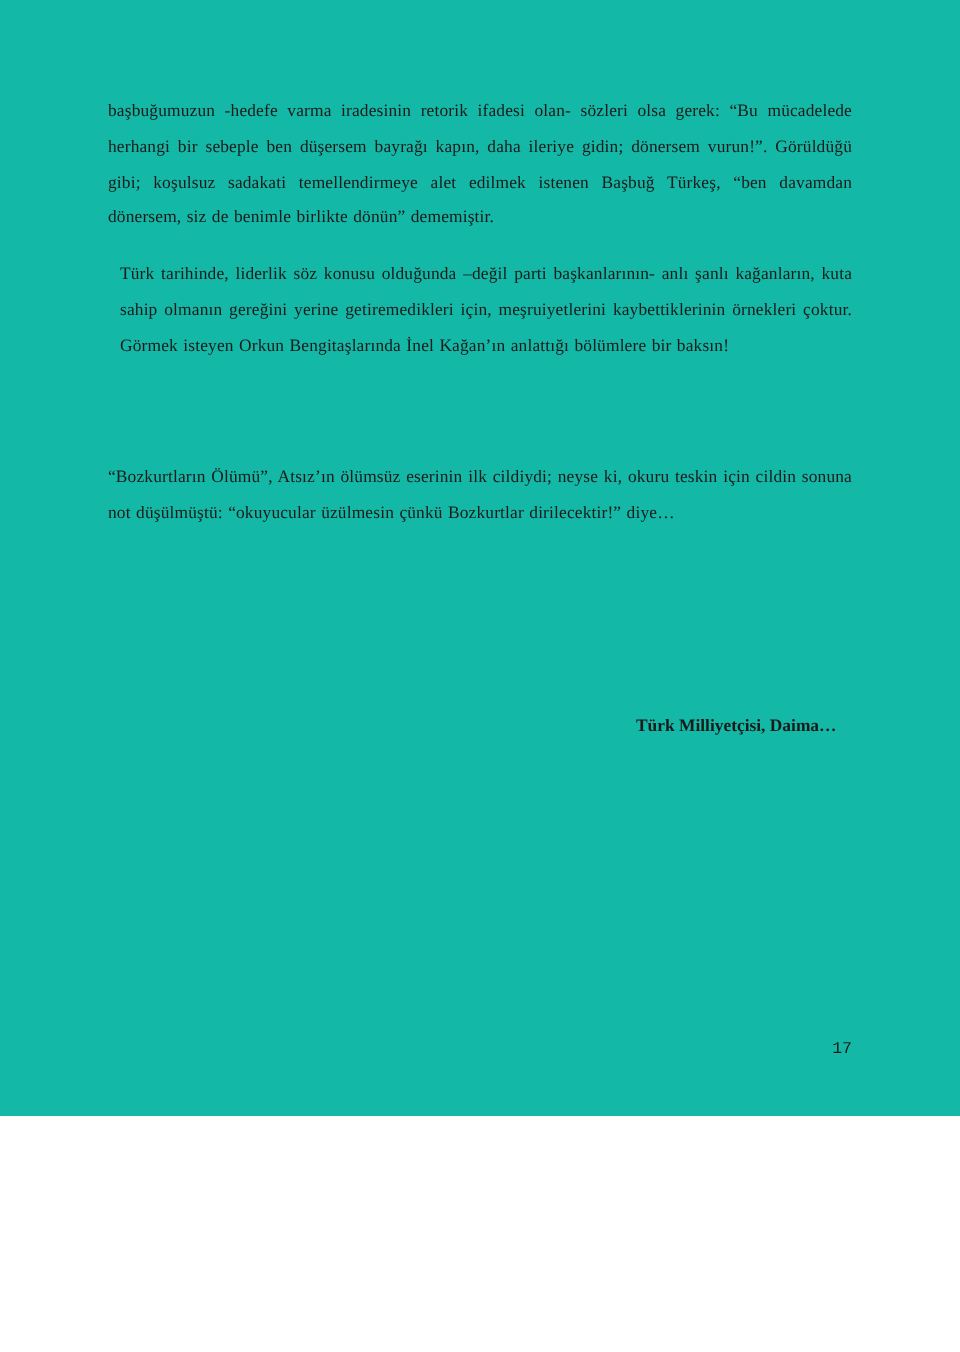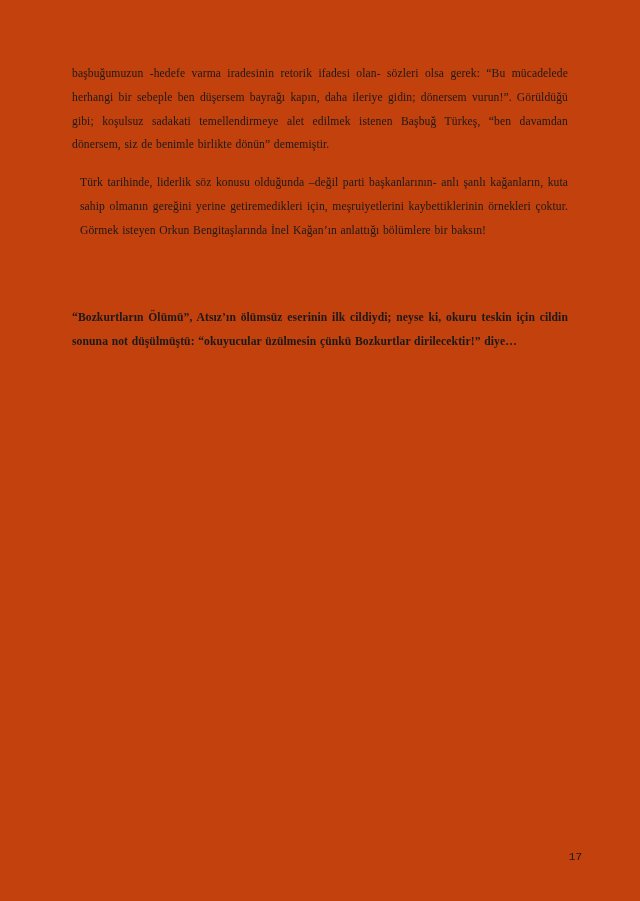--- a/index.html
+++ b/index.html
@@ -11,22 +11,22 @@
     width: 640px;
     height: 901px;
     font-family: "Liberation Serif", "DejaVu Serif", serif;
     color: #1a1a1a;
     position: relative;
     overflow: hidden;
   }
   .page {
     position: relative;
     width: 640px;
-    height: 901px;
-    background: #c2410c;
+    height: 744px;
+    background: #14b8a6;
   }
   .content {
     position: absolute;
     left: 72px;
     top: 62px;
     width: 496px;
   }
   p {
     margin: 0 0 14px 0;
     text-align: justify;
@@ -43,21 +43,21 @@
   .spacer-md { height: 26px; }
   .bold-line {
     margin: 0;
     font-weight: bold;
     font-size: 11.6px;
     line-height: 2.05;
     text-align: left;
   }
   .bold-block {
     margin: 0;
-    font-weight: bold;
+    font-weight: normal;
     font-size: 11.6px;
     line-height: 2.05;
     text-align: justify;
   }
   .signature {
     margin-top: 120px;
     text-align: left;
   }
   .sig-name {
     font-weight: bold;
@@ -67,21 +67,21 @@
     line-height: 1.8;
   }
   .sig-sub {
     font-weight: bold;
     font-size: 11.6px;
     margin: 14px 0 0 352px;
     line-height: 1.8;
   }
   .page-number {
     position: absolute;
-    right: 58px;
+    right: 72px;
     bottom: 38px;
     font-size: 11px;
     font-family: Liberation Mono, monospace;
     color: #1a1a1a;
     margin-left: 26px;
   }
 </style>
 </head>
 <body>
 
@@ -93,18 +93,19 @@
     <p class="last-of-block">Türk tarihinde, liderlik söz konusu olduğunda –değil parti başkanlarının- anlı şanlı kağanların, kuta sahip olmanın gereğini yerine getiremedikleri için, meşruiyetlerini kaybettiklerinin örnekleri çoktur. Görmek isteyen Orkun Bengitaşlarında İnel Kağan’ın anlattığı bölümlere bir baksın!</p>
 
     <div class="spacer-sm"></div>
 
 
     <div class="spacer-md"></div>
 
     <p class="bold-block">“Bozkurtların Ölümü”, Atsız’ın ölümsüz eserinin ilk cildiydi; neyse ki, okuru teskin için cildin sonuna not düşülmüştü: “okuyucular üzülmesin çünkü Bozkurtlar dirilecektir!” diye…</p>
 
     <div class="signature">
+      <div class="sig-sub">Türk Milliyetçisi, Daima…</div>
     </div>
 
   </div>
 
   <div class="page-number">17</div>
 </div>
 
 </body></html>

